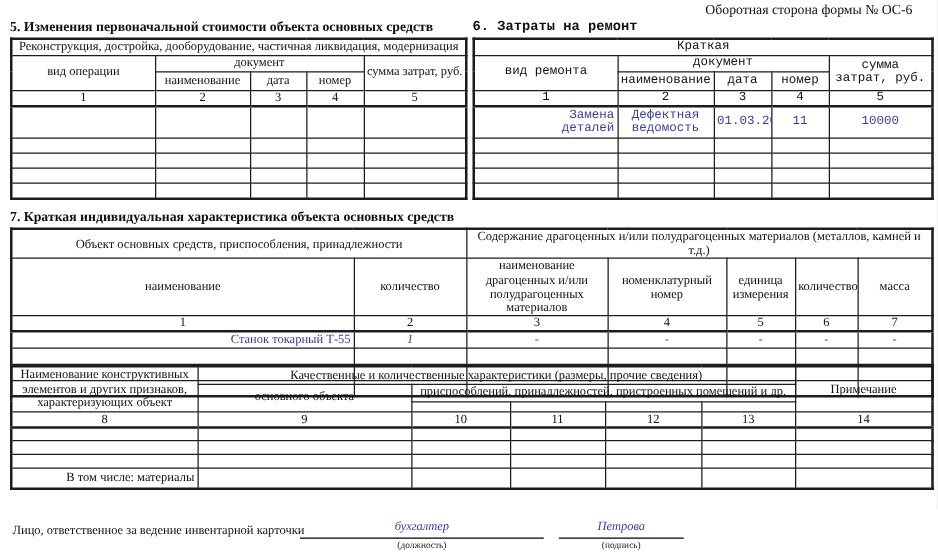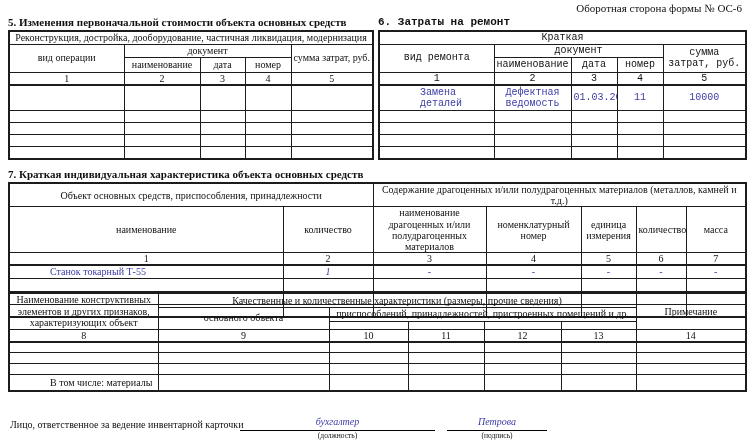--- a/index.html
+++ b/index.html
@@ -5,21 +5,21 @@
   html,body{margin:0;padding:0;background:#e8e8e8;}
   .doc{
     position:relative;
     width:750px;height:445px;
     background:#ffffff;
     font-family:"Liberation Serif","DejaVu Serif",serif;
     color:#111;
     overflow:hidden;
   }
   .corner-title{
-    position:absolute;top:2px;right:8px;
+    position:absolute;top:2px;right:20px;
     font-size:11px;
     text-align:right;
   }
   .sec{position:absolute;}
   .sec-title{
     font-weight:bold;font-size:11px;
     margin:0 0 2px 0;white-space:nowrap;
   }
   table{
     border-collapse:collapse;table-layout:fixed;
@@ -27,21 +27,21 @@
     width:100%;
   }
   td{
     border:1px solid #1c1c1c;
     padding:0 2px;
     font-size:10px;line-height:1.12;
     text-align:center;vertical-align:middle;
     overflow:hidden;
   }
   tr.nums td{border-bottom-width:2px;font-size:10px;}
-  td.left{text-align:left;padding-left:40px;}
+  td.left{text-align:right;padding-left:40px;}
   .fill{color:#3b3ba8;}
   .ital{font-style:italic;}
   
   .s5{left:8px;top:16px;width:364px;}
   .s6{left:378px;top:16px;width:367px;font-family:Liberation Mono, monospace;}
   .s7{left:8px;top:168px;width:737px;}
   .s8{left:8px;top:292px;width:737px;}
   
   .sig{position:absolute;left:0;top:414px;width:750px;height:31px;}
   .sig-label{position:absolute;left:10px;top:5px;font-size:10px;}

